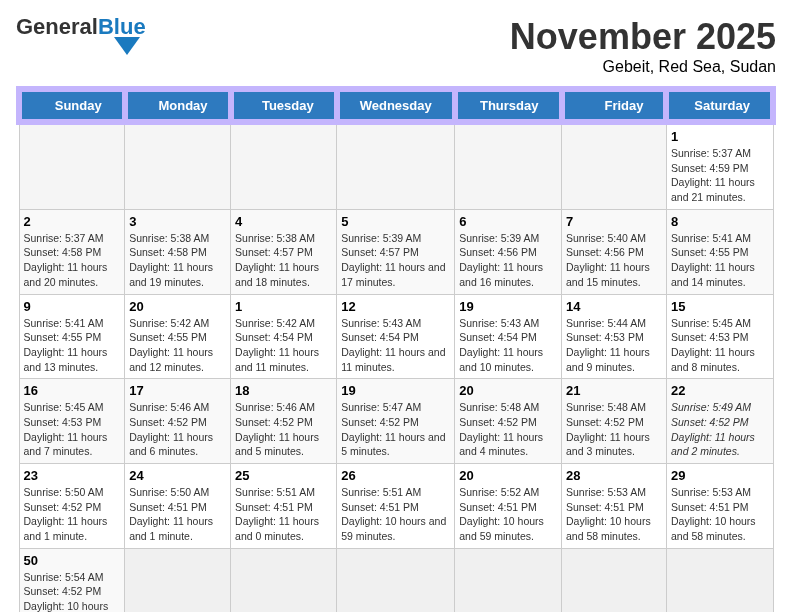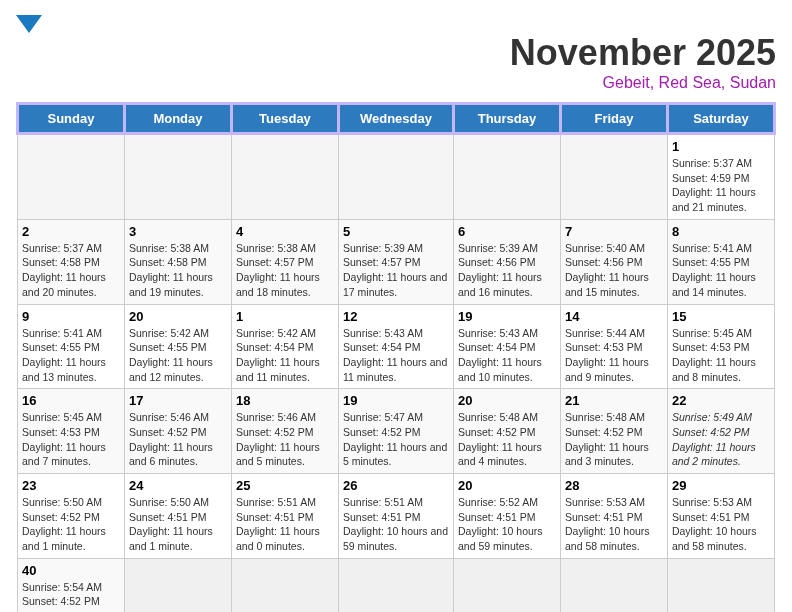--- a/index.html
+++ b/index.html
@@ -22,44 +22,43 @@
       align-items: flex-start;
     }
     .logo-text {
       font-size: 22px;
       font-weight: bold;
       color: #333;
       line-height: 1;
     }
     .title-section {
       text-align: right;
-      margin-top: 16px;
     }
     .month-title {
       font-size: 36px;
       font-weight: bold;
       color: #333;
     }
     .location {
       font-size: 16px;
-      color: #a21caf;
+      color: #000000;
     }
     table {
       width: 100%;
       border-collapse: collapse;
       font-size: 11px;
     }
     thead th {
       background-color: #2e7abf;
       color: #fff;
       padding: 6px 20px;
-      text-align: center;
+      text-align: right;
       font-size: 13px;
       font-weight: bold;
-      border: 3px solid #c4b5fd;
+      border: 6px solid #c4b5fd;
     }
     td {
       border: 1px solid #ccc;
       vertical-align: top;
       padding: 4px;
       width: 107px;
       min-height: 80px;
       background: #fff;
     }
     td.empty {
@@ -78,20 +77,24 @@
     }
     tr:nth-child(even) td:not(.empty) {
       background: #f9f9f9;
     }
   </style>
 </head>
 <body>
 
 <div class="header">
   <div class="logo">
+    <div style="display:flex;align-items:center;">
+      <span class="logo-text">General</span>
+      <span class="logo-text" style="color:#1a7abf;">Blue</span>
+    </div>
     <div style="display:flex;justify-content:flex-end;width:100%;">
       <div style="width:0;height:0;border-left:13px solid transparent;border-right:13px solid transparent;border-top:18px solid #1a7abf;margin-right:6px;margin-top:-1px;"></div>
     </div>
   </div>
   <div class="title-section">
     <div class="month-title">November 2025</div>
     <div class="location">Gebeit, Red Sea, Sudan</div>
   </div>
 </div>
 
@@ -293,21 +296,21 @@
         </td>
         <td>
           <span class="day-number">29</span>
           <div class="day-info" style="white-space: pre-line;">Sunrise: 5:53 AM
 Sunset: 4:51 PM
 Daylight: 10 hours and 58 minutes.</div>
         </td>
       </tr>
       <tr>
         <td>
-          <span class="day-number">40</span>
+          <span class="day-number">50</span>
           <div class="day-info" style="white-space: pre-line;">Sunrise: 5:54 AM
 Sunset: 4:52 PM
 Daylight: 10 hours and 57 minutes.</div>
         </td>
         <td class="empty" style="background: rgb(240, 240, 240);"></td>
         <td class="empty" style="background: rgb(240, 240, 240);"></td>
         <td class="empty" style="background: rgb(240, 240, 240);"></td>
         <td class="empty" style="background: rgb(240, 240, 240);"></td>
         <td class="empty" style="background: rgb(240, 240, 240);"></td>
         <td class="empty" style="background: rgb(240, 240, 240);"></td>

